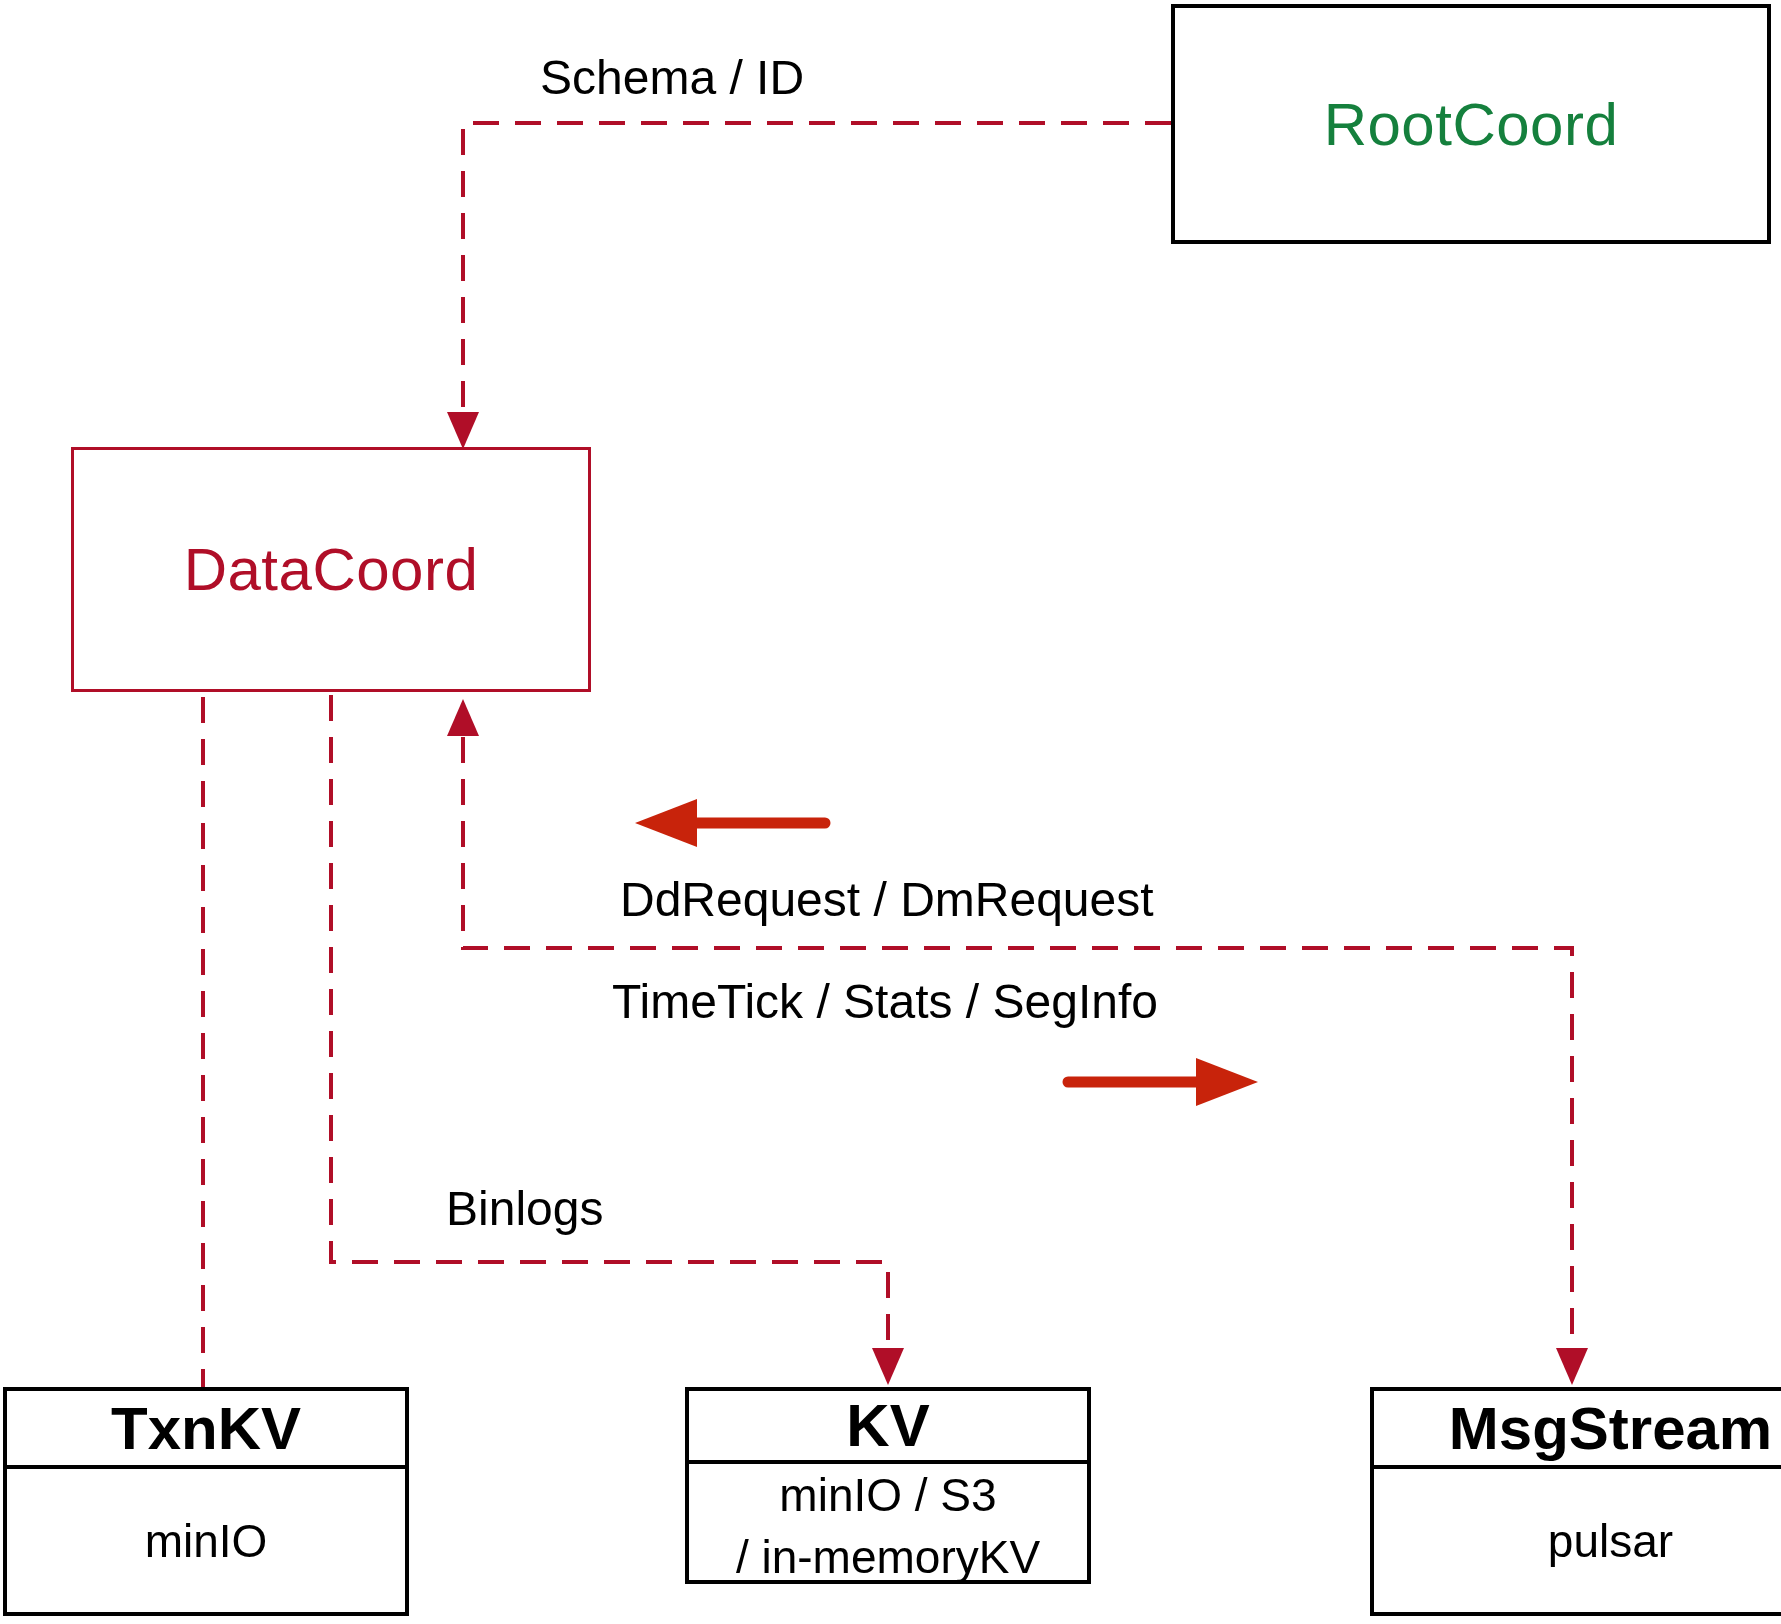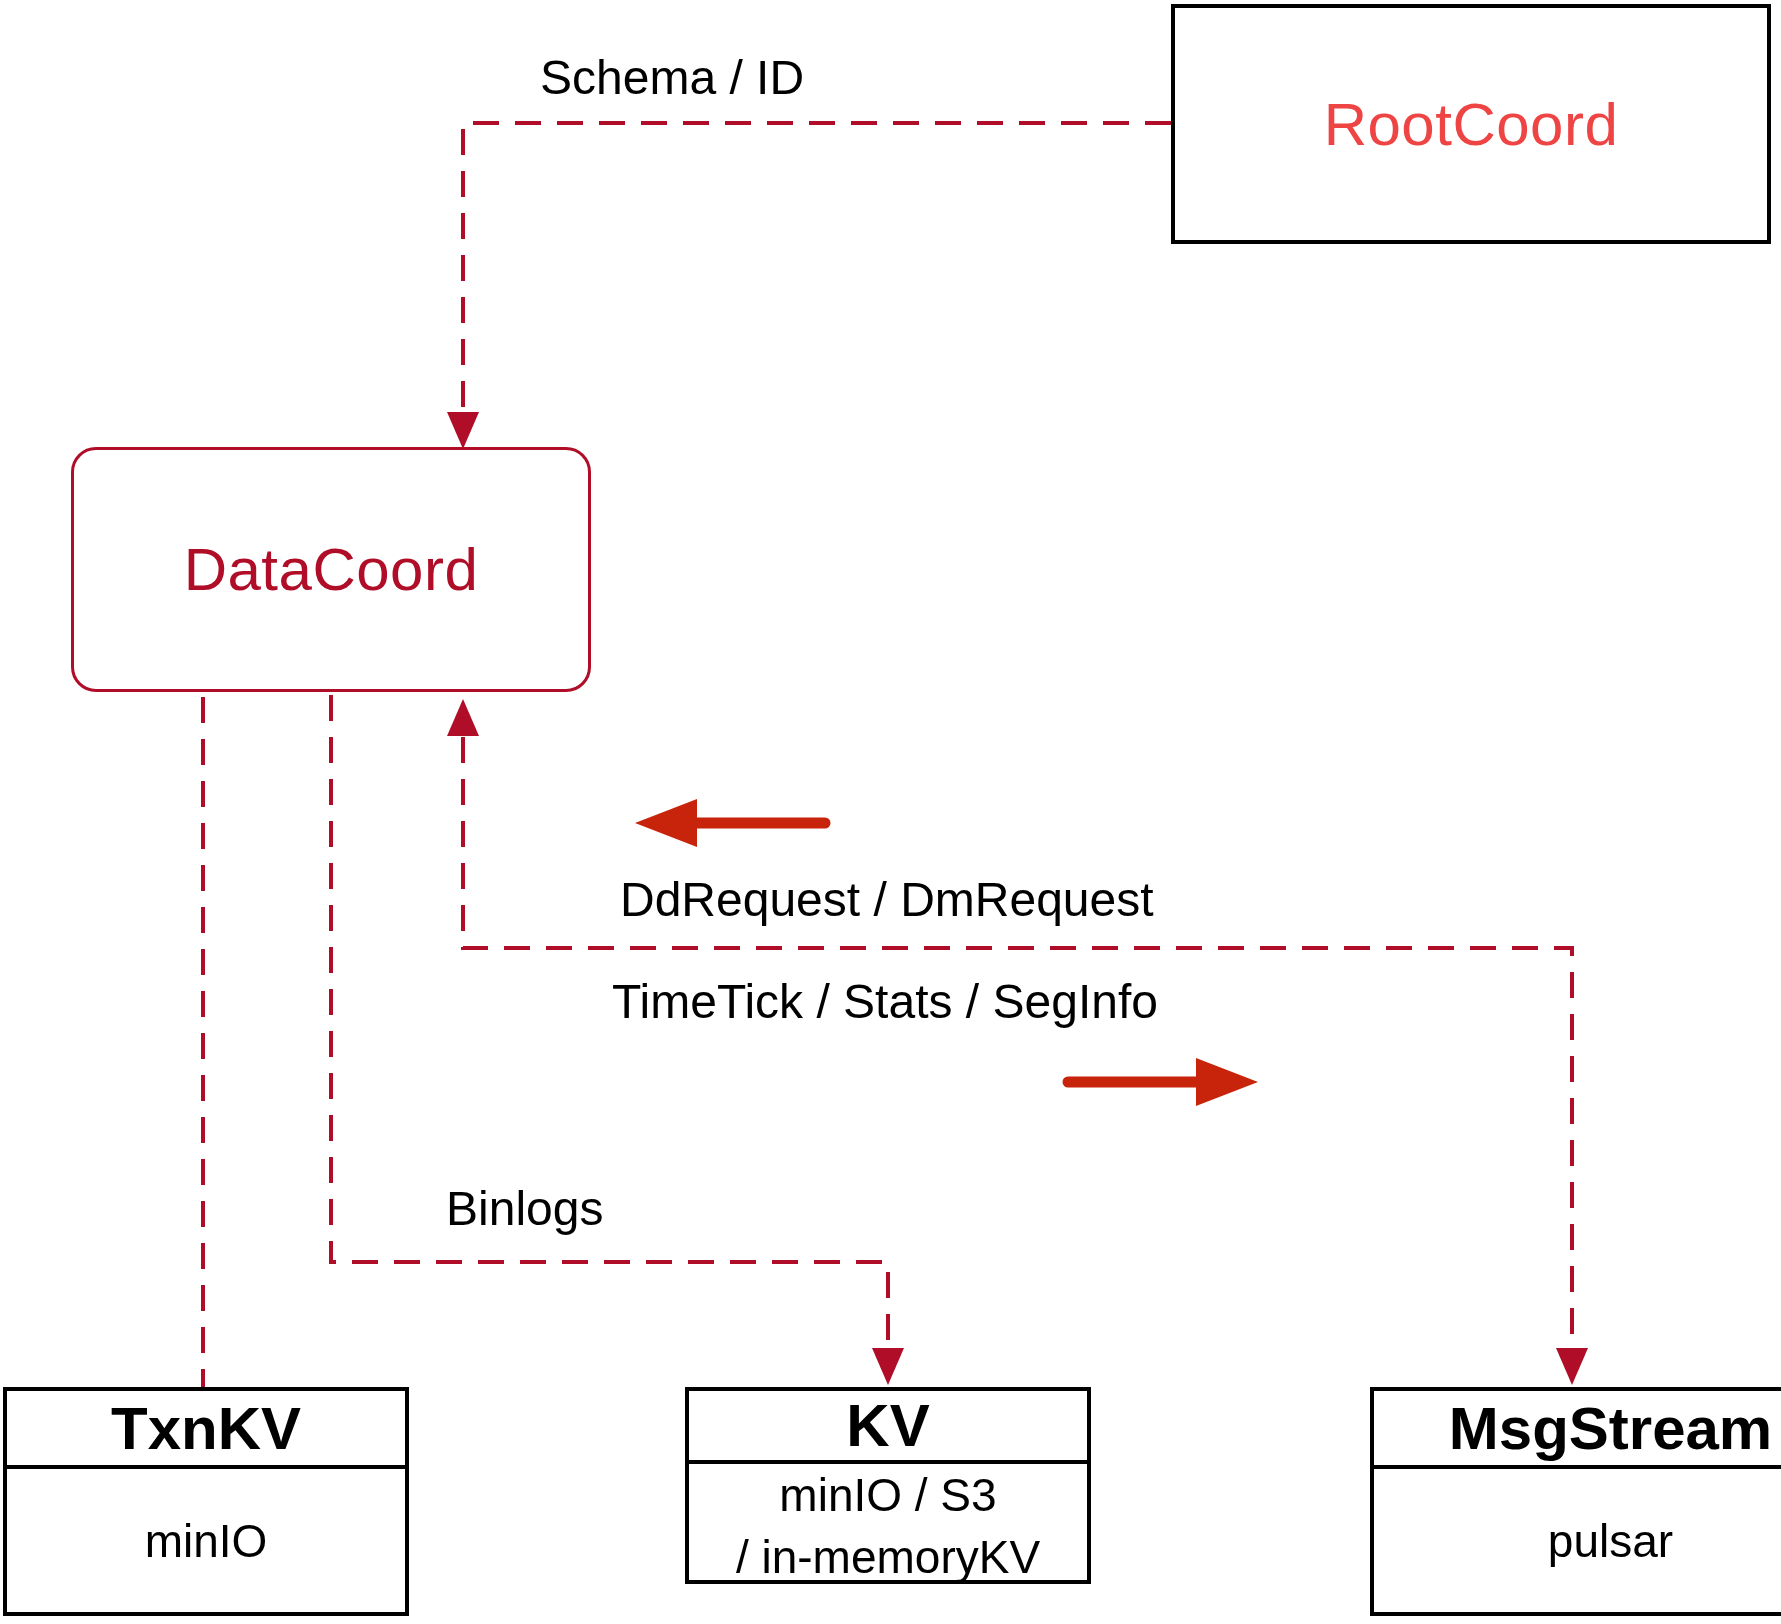--- a/index.html
+++ b/index.html
@@ -5,21 +5,21 @@
   html,body{margin:0;padding:0;background:#ffffff;}
   .canvas{
     position:relative;
     width:1781px;height:1624px;
     background:#ffffff;
     font-family:"Liberation Sans", sans-serif;
     overflow:hidden;
   }
   .layer{position:absolute;left:0;top:0;width:1781px;height:1624px;}
   .box{position:absolute;box-sizing:border-box;background:#ffffff;display:flex;align-items:center;justify-content:center;}
-  .box.black{border:4px solid #000000;color:#ef4444;}
+  .box.black{border:4px solid #000000;color:#15803d;}
   .box.red{border:3px solid #b00e28;color:#b00e28;}
   .box-title{font-size:60px;letter-spacing:0.5px;}
   
   .tablebox{position:absolute;box-sizing:border-box;border:4px solid #000000;background:#ffffff;display:flex;flex-direction:column;}
   .tablebox .hdr{box-sizing:border-box;height:78px;border-bottom:4px solid #000000;display:flex;align-items:center;justify-content:center;font-weight:bold;font-size:60px;color:#000000;}
   .tablebox .bdy{flex:1;display:flex;flex-direction:column;align-items:center;justify-content:center;font-size:46px;color:#000000;line-height:62px;text-align:center;}
   .edge-label{position:absolute;font-size:48px;color:#000000;text-align:left;white-space:nowrap;}
   svg{display:block;}
 </style>
 </head>
@@ -48,21 +48,21 @@
     <g>
       <line x1="1068" y1="1082" x2="1198" y2="1082" stroke="#c8230b" stroke-width="11" stroke-linecap="round"></line>
       <polygon points="1258,1082 1196,1058 1196,1106" fill="#c8230b"></polygon>
     </g>
   </svg>
 
   <div class="box black" style="left:1171px;top:4px;width:600px;height:240px;">
     <span class="box-title">RootCoord</span>
   </div>
 
-  <div class="box red" style="left:71px;top:447px;width:520px;height:245px;border-radius:25px;">
+  <div class="box red" style="left:71px;top:447px;width:520px;height:245px;">
     <span class="box-title">DataCoord</span>
   </div>
 
   <div class="tablebox" style="left:3px;top:1387px;width:406px;height:229px;">
     <div class="hdr">TxnKV</div>
     <div class="bdy">
       <span>minIO</span>
     </div>
   </div>
 

